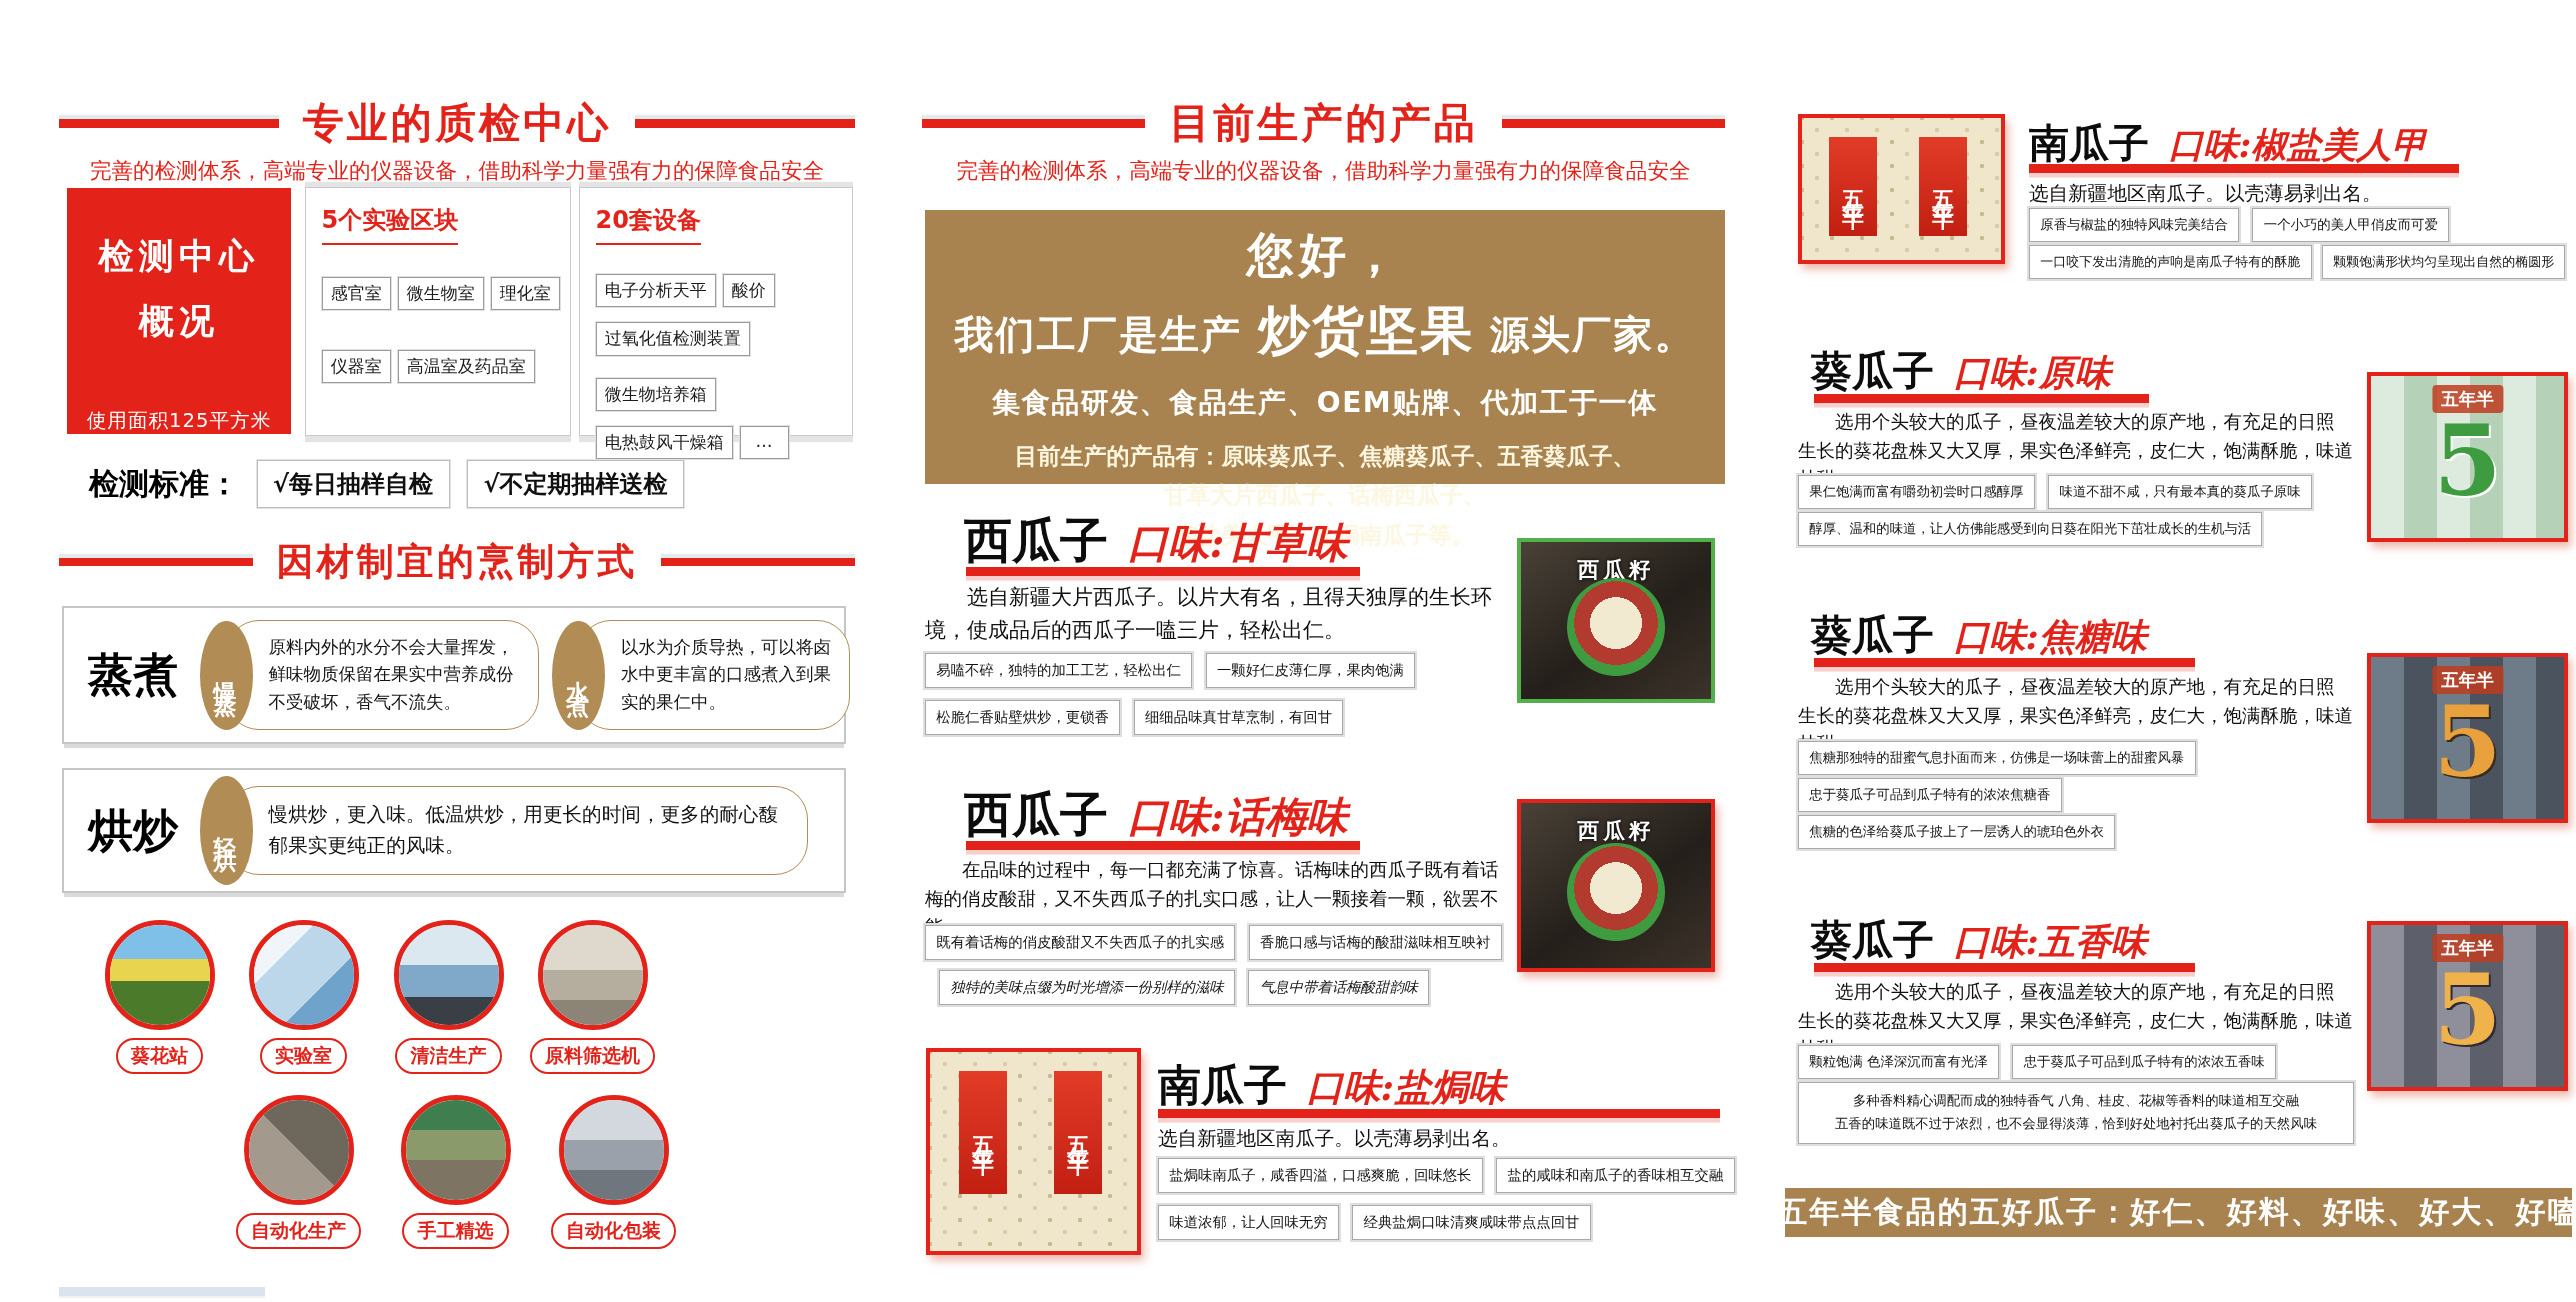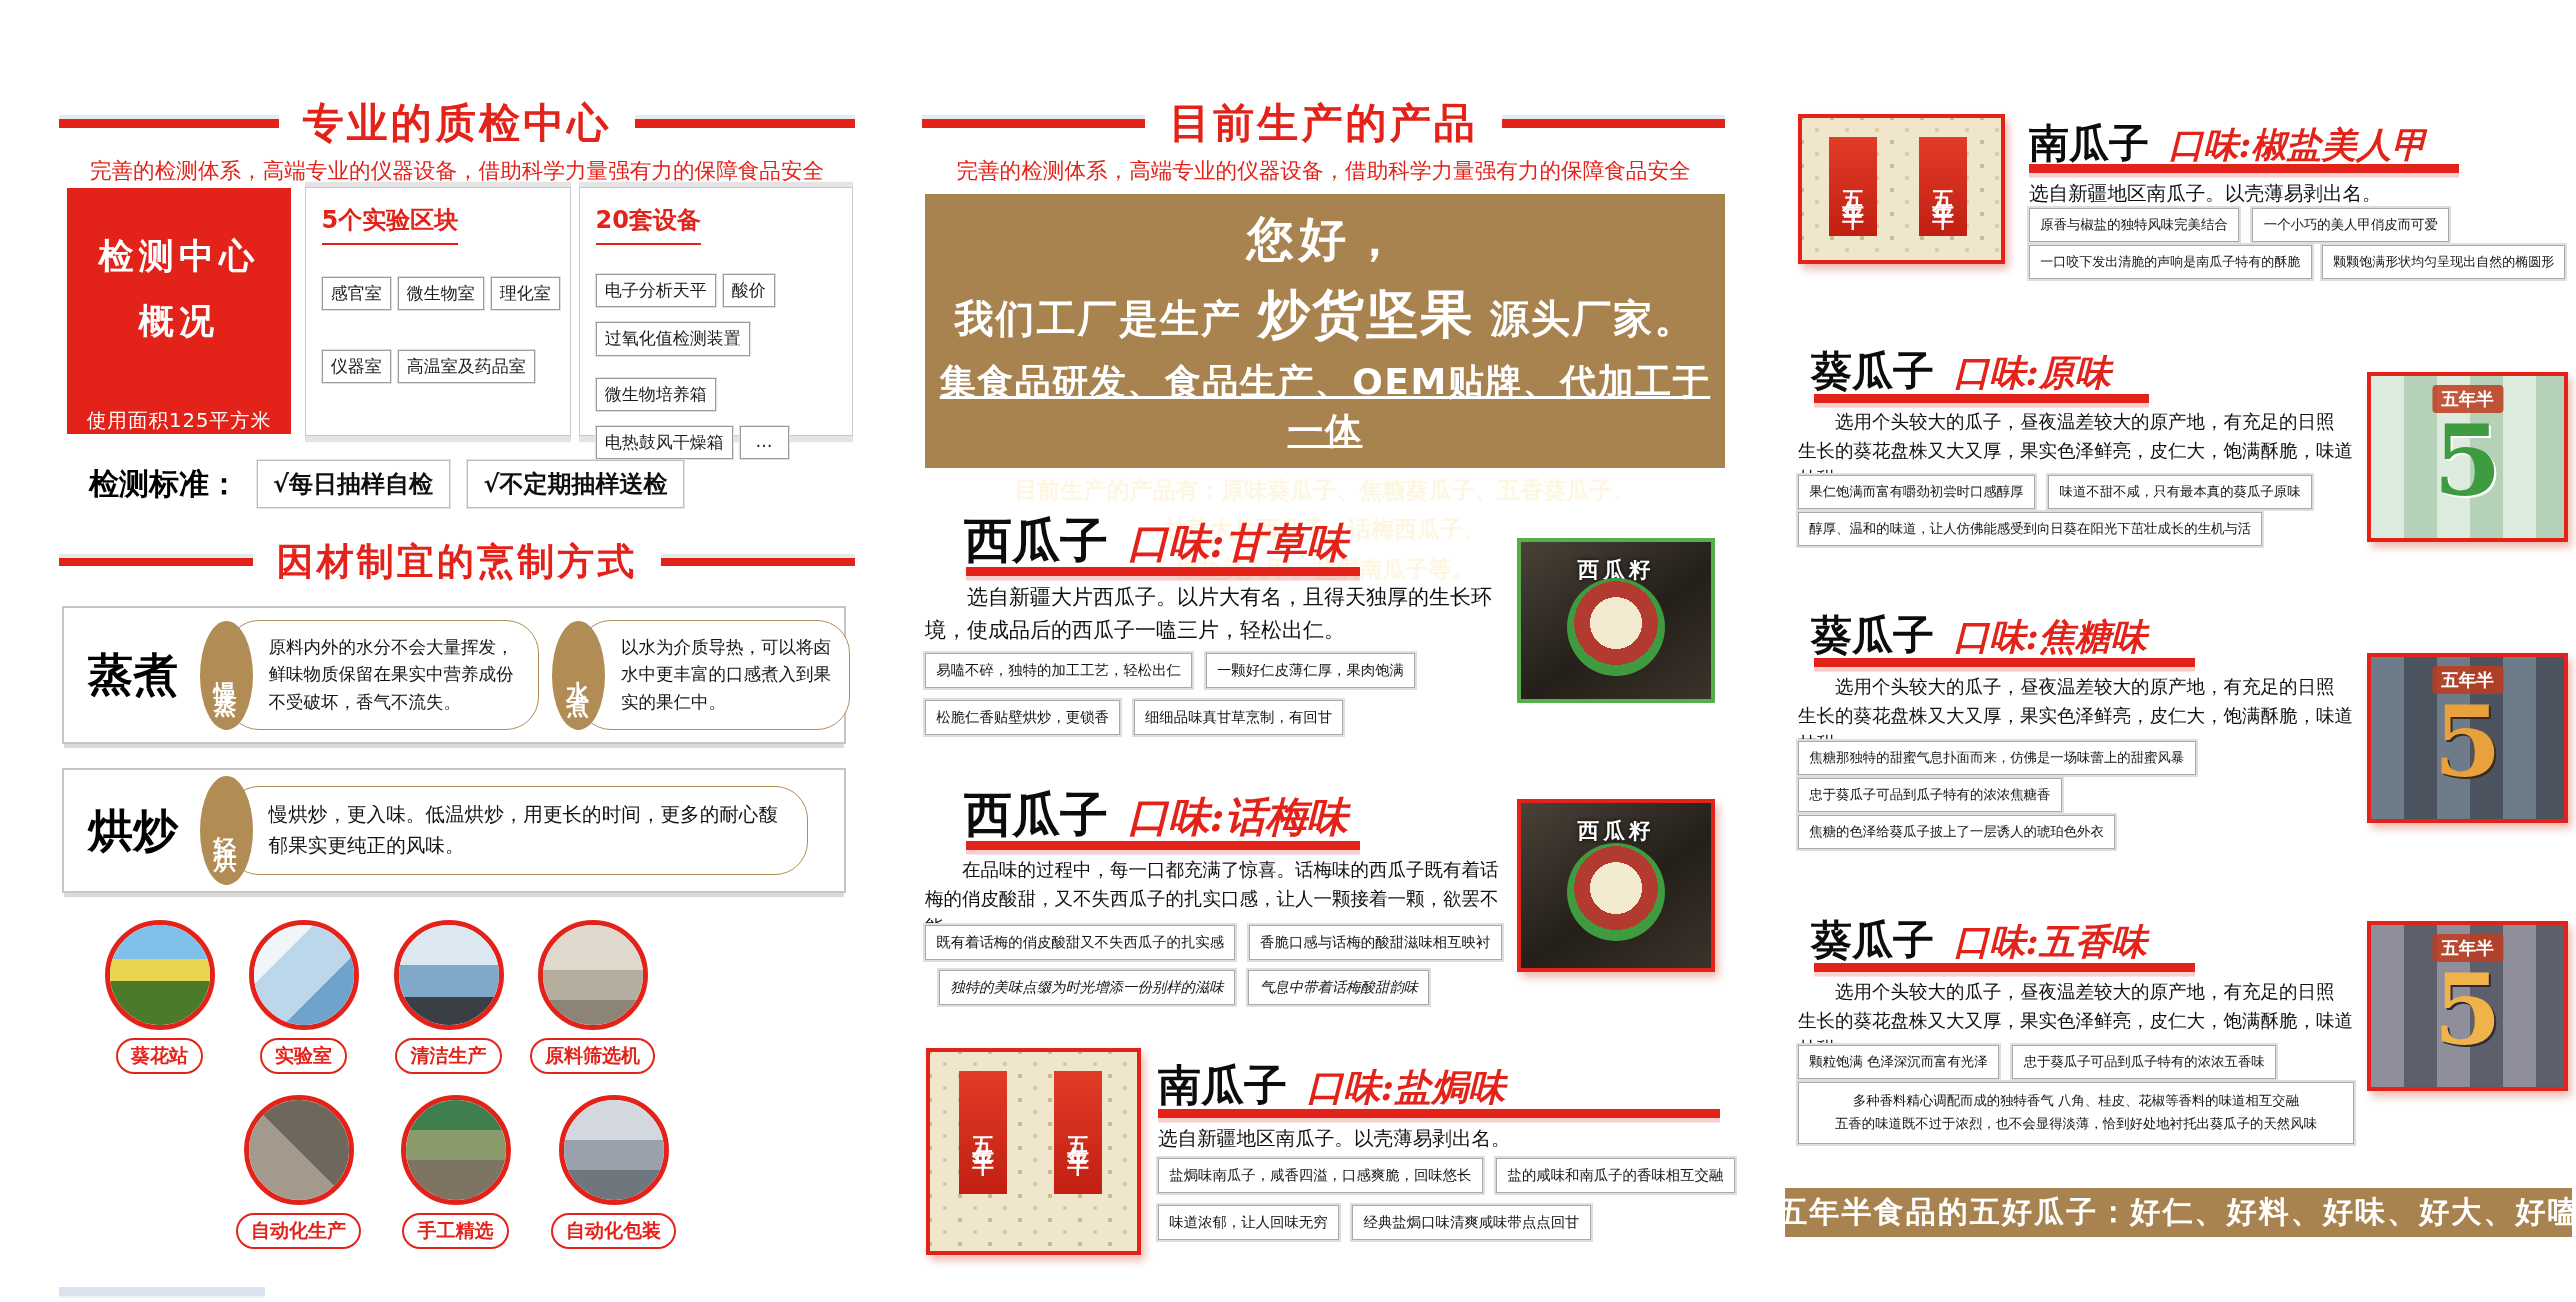--- a/index.html
+++ b/index.html
@@ -44,21 +44,21 @@
   .photo-item{position:absolute; width:139px; text-align:center;}
   .photo-circle{width:110px; height:110px; border-radius:50%; border:5.7px solid var(--red); margin:0 auto; overflow:hidden;}
   .photo-fill{width:100%; height:100%;}
   .photo-label{display:inline-block; margin-top:8.2px; border:2.1px solid var(--red); border-radius:23px; color:var(--red); font-size:19px; font-weight:bold; padding:3.1px 13.4px; background:#fff; white-space:nowrap;}
 
   
   .banner{background:var(--brown); color:#ffffff; text-align:center; padding-top:14.4px;}
   .banner .l1{font-size:47px; font-weight:900; letter-spacing:5.2px;}
   .banner .l2{margin-top:8.2px; font-size:39px; font-weight:900; letter-spacing:2.1px;}
   .banner .l2 .em{font-size:52px;}
-  .banner .l3{margin-top:8px; font-size:36px; font-weight:bold; letter-spacing:1.5px;text-decoration:underline;}
+  .banner .l3{margin-top:18px; font-size:28px; font-weight:bold; letter-spacing:1.5px;}
   .banner .l4{margin-top:19.6px; font-size:23px; font-weight:bold; color:#fdf6e0;}
   .banner .l5{margin-top:8.2px; font-size:23px; font-weight:bold; color:#fdf6e0;}
 
   
   .prodhead{display:flex; align-items:baseline; white-space:nowrap;}
   .prod-name{font-family:"DejaVu Serif","Liberation Serif",serif; font-weight:900; color:#0c0c0c;}
   .prod-flavor{font-family:"DejaVu Serif","Liberation Serif",serif; font-weight:bold; font-style:italic; color:var(--red); margin-left:19.6px;}
   .underbar{height:8.8px; background:var(--red); box-shadow:0 4.6px 0 rgba(227,35,26,0.22);}
   .para{color:#101010; line-height:1.55;}
   .indent{text-indent:2em;}
@@ -228,21 +228,21 @@
 
   <div class="abs blue-bar" style="left:59px; top:1287px; width:206px; height:9.3px;"></div>
 
   <div class="abs titlerow" style="left:922px; top:96px; width:803px;">
     <div class="line"></div>
     <div class="t">目前生产的产品</div>
     <div class="line"></div>
   </div>
   <div class="abs subtitle" style="left:922px; top:156px; width:803px;">完善的检测体系，高端专业的仪器设备，借助科学力量强有力的保障食品安全</div>
 
-  <div class="abs banner" style="left:925px; top:194px; width:800px; height:274px;">
+  <div class="abs banner" style="left:925px; top:210px; width:800px; height:274px;">
     <div class="l1">您好，</div>
     <div class="l2">
       <span>我们工厂是生产</span>
       <span class="em">炒货坚果</span>
       <span>源头厂家。</span>
     </div>
     <div class="l3">集食品研发、食品生产、OEM贴牌、代加工于一体</div>
     <div class="l4">目前生产的产品有：原味葵瓜子、焦糖葵瓜子、五香葵瓜子、</div>
     <div class="l5">甘草大片西瓜子、话梅西瓜子、</div>
     <div class="l5">椒盐美人甲、盐焗南瓜子等。</div>

